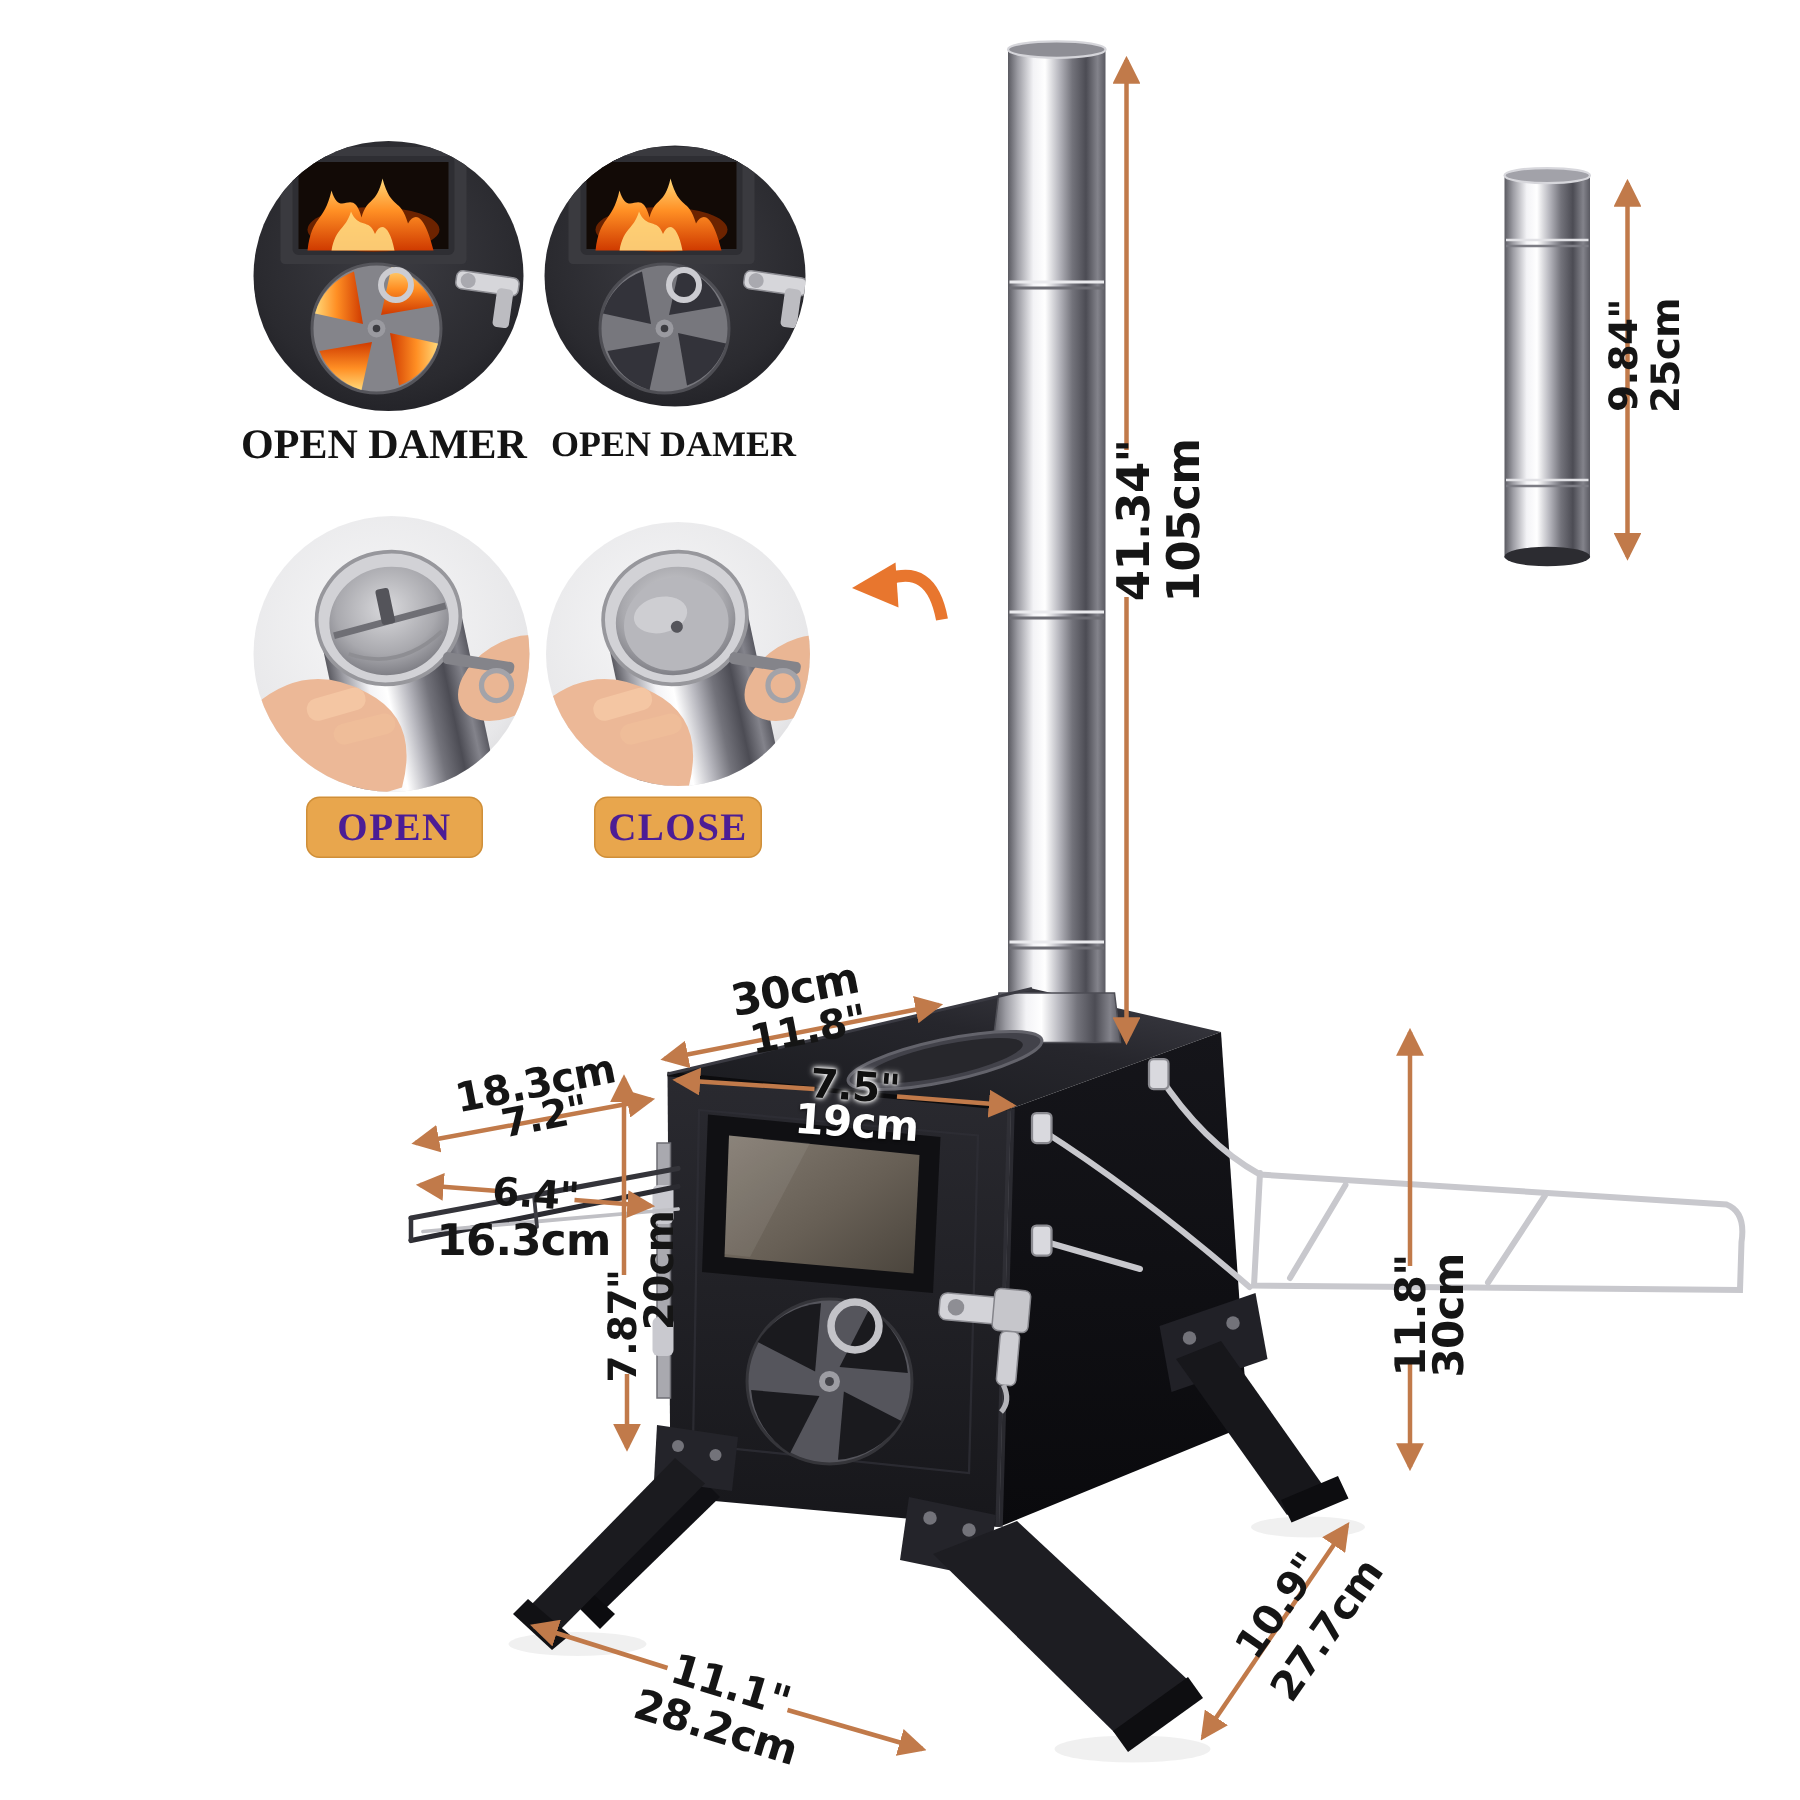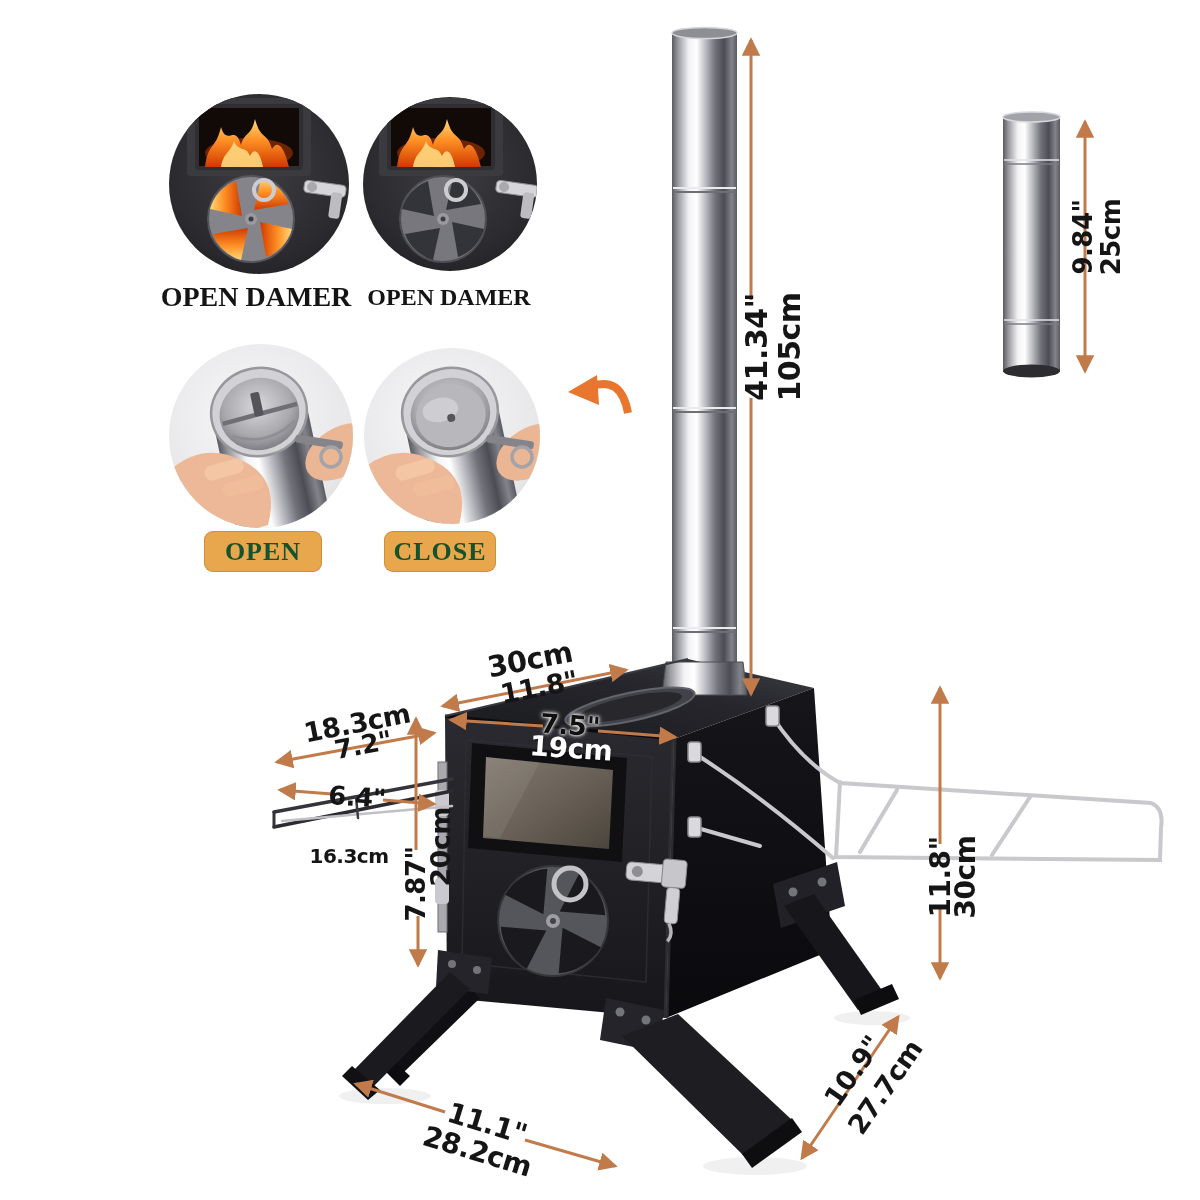--- a/index.html
+++ b/index.html
@@ -7,21 +7,21 @@
           font-family:"DejaVu Sans",sans-serif;}
   .scene{position:absolute;left:0;top:0;}
   .lbl{position:absolute;font-weight:700;color:#151515;white-space:nowrap;letter-spacing:-0.5px;
        transform:translate(-50%,-50%);line-height:1;}
   .lbl.on-dark{color:#101010;text-shadow:0 0 3px #fff,0 0 5px #fff,0 0 1px #fff;}
   .lbl.white{color:#ffffff;text-shadow:0 1px 2px rgba(0,0,0,.55);}
   .serif{position:absolute;font-family:"Liberation Serif",serif;font-weight:700;color:#141414;
          white-space:nowrap;transform:translate(-50%,-50%);line-height:1;}
   .pill{position:absolute;background:#e8a64d;border-radius:9px;display:flex;align-items:center;
         justify-content:center;box-shadow:inset 0 0 0 1px rgba(160,100,20,.35);}
-  .pill span{font-family:"Liberation Serif",serif;font-weight:700;color:#14532d;font-size:26px;
+  .pill span{font-family:"Liberation Serif",serif;font-weight:700;color:#4c1d95;font-size:26px;
         letter-spacing:1px;}
 </style>
 </head>
 <body>
 
 <div class="canvas">
 
 <svg class="scene" width="1200" height="1200" viewBox="0 0 1200 1200">
   <defs>
     <radialGradient id="gDoor" cx="50%" cy="42%" r="70%">
@@ -326,41 +326,41 @@
     <path d="M597,375 L568,392 L599,405 Z" fill="#e8762e"></path>
   </g>
 </svg>
 
 <div class="serif" style="left:256px;top:297px;font-size:28px;">OPEN DAMER</div>
 <div class="serif" style="left:449px;top:297px;font-size:24px;">OPEN DAMER</div>
 
 <div class="pill" style="left:204px;top:531px;width:118px;height:41px;">
   <span>OPEN</span>
 </div>
-<div class="pill" style="left:384px;top:531px;width:112px;height:41px;justify-content:center;">
+<div class="pill" style="left:396px;top:531px;width:112px;height:41px;justify-content:center;">
   <span>CLOSE</span>
 </div>
 
 <div class="lbl" style="left:757px;top:347px;font-size:30px;transform:translate(-50%,-50%) rotate(-90deg);">41.34"</div>
 <div class="lbl" style="left:790px;top:347px;font-size:30px;transform:translate(-50%,-50%) rotate(-90deg);">105cm</div>
 
 <div class="lbl" style="left:1083px;top:237px;font-size:26px;transform:translate(-50%,-50%) rotate(-90deg);">9.84"</div>
 <div class="lbl" style="left:1111px;top:237px;font-size:26px;transform:translate(-50%,-50%) rotate(-90deg);">25cm</div>
 
 <div class="lbl" style="left:530px;top:660px;font-size:29px;transform:translate(-50%,-50%) rotate(-11deg);">30cm</div>
 <div class="lbl" style="left:539px;top:687px;font-size:27px;transform:translate(-50%,-50%) rotate(-11deg);">11.8"</div>
 
 <div class="lbl on-dark" style="left:570px;top:725px;font-size:27px;transform:translate(-50%,-50%) rotate(4deg);">7.5"</div>
 <div class="lbl white" style="left:571px;top:749px;font-size:28px;transform:translate(-50%,-50%) rotate(4deg);">19cm</div>
 
 <div class="lbl" style="left:357px;top:723px;font-size:27px;transform:translate(-50%,-50%) rotate(-11deg);">18.3cm</div>
 <div class="lbl" style="left:363px;top:745px;font-size:26px;transform:translate(-50%,-50%) rotate(-11deg);">7.2"</div>
 
 <div class="lbl" style="left:357px;top:797px;font-size:26px;transform:translate(-50%,-50%) rotate(4deg);">6.4"</div>
-<div class="lbl" style="left:349px;top:827px;font-size:20px;margin-top:29px;">16.3cm</div>
+<div class="lbl" style="left:349px;top:827px;font-size:29px;">16.3cm</div>
 
 <div class="lbl" style="left:416px;top:884px;font-size:26px;transform:translate(-50%,-50%) rotate(-90deg);">7.87"</div>
 <div class="lbl" style="left:440px;top:847px;font-size:27px;transform:translate(-50%,-50%) rotate(-90deg);">20cm</div>
 
 <div class="lbl" style="left:941px;top:877px;font-size:28px;transform:translate(-50%,-50%) rotate(-90deg);">11.8"</div>
 <div class="lbl" style="left:966px;top:877px;font-size:28px;transform:translate(-50%,-50%) rotate(-90deg);">30cm</div>
 
 <div class="lbl" style="left:487px;top:1124px;font-size:28px;transform:translate(-50%,-50%) rotate(17deg);">11.1"</div>
 <div class="lbl" style="left:477px;top:1152px;font-size:28px;transform:translate(-50%,-50%) rotate(17deg);">28.2cm</div>
 

